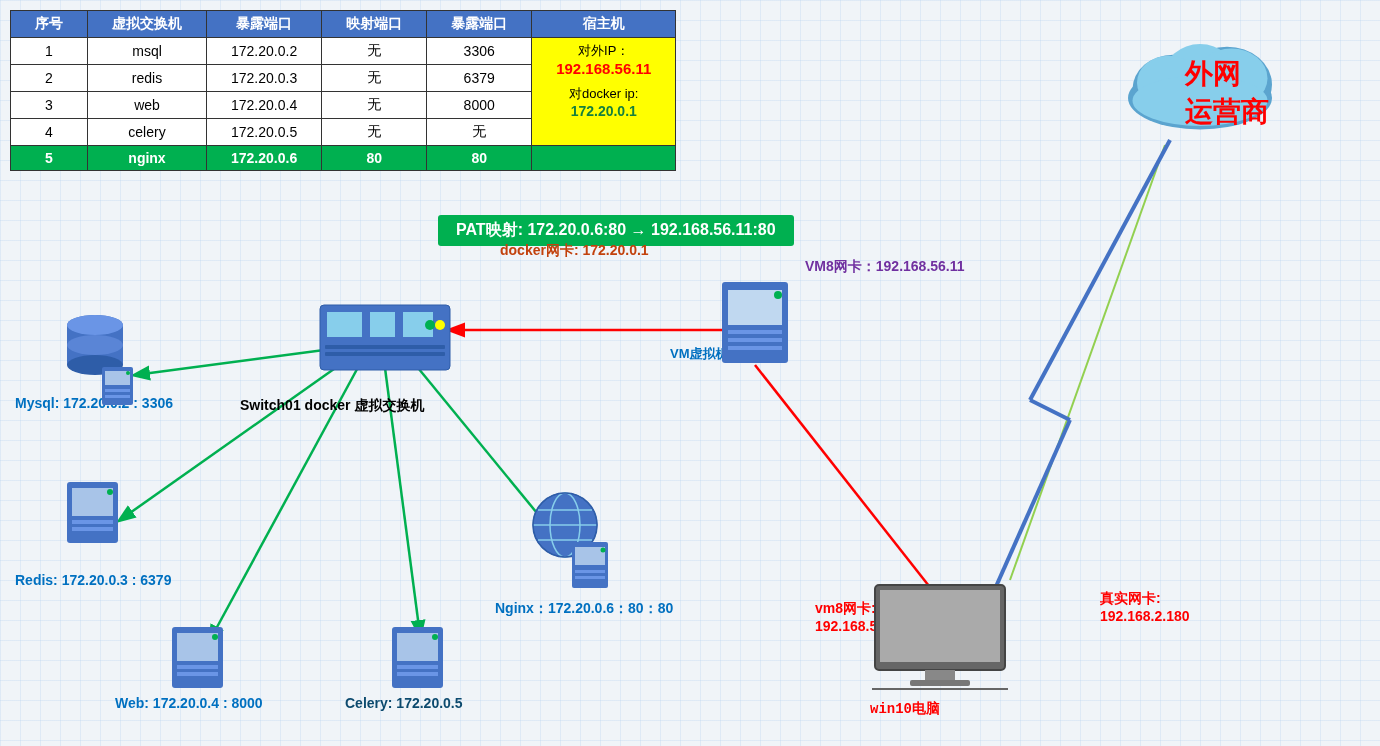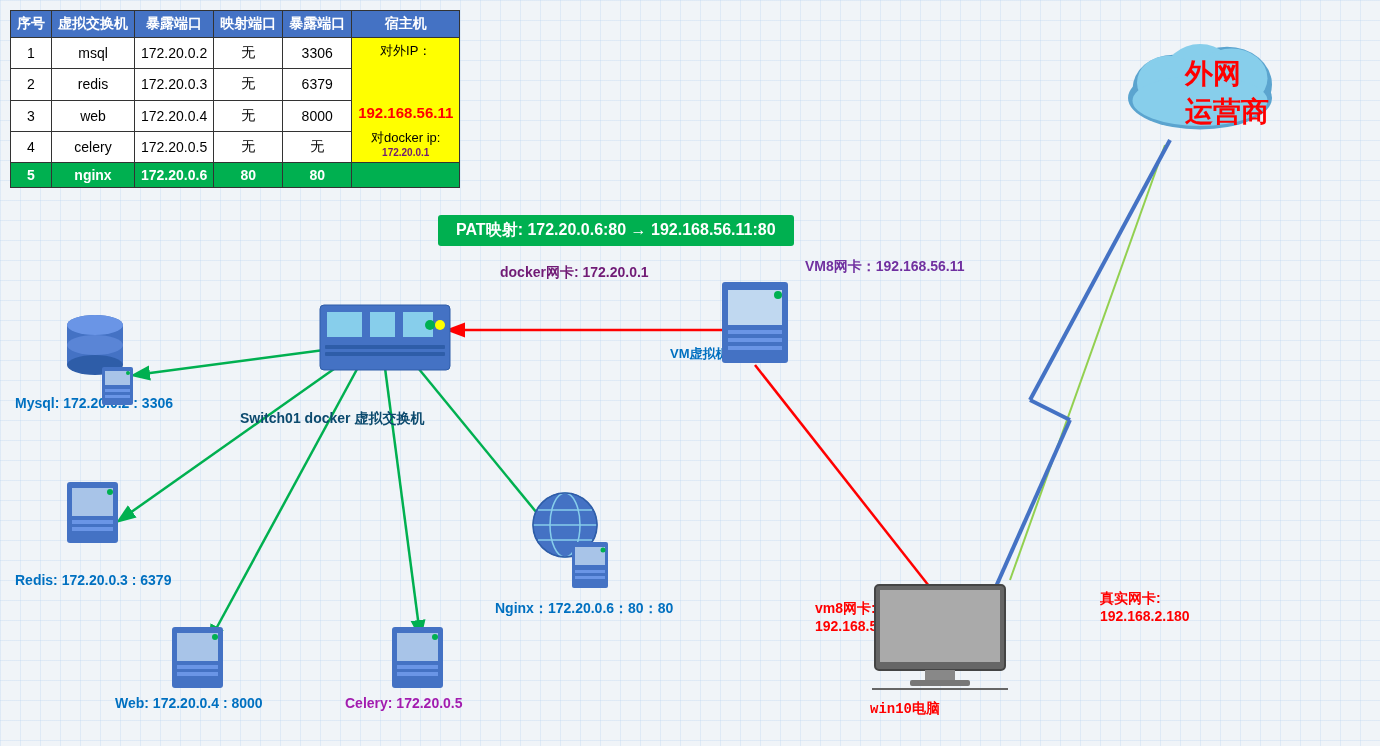--- a/index.html
+++ b/index.html
@@ -19,41 +19,41 @@
     
     .network-table {
       position: absolute;
       top: 10px;
       left: 10px;
       border-collapse: collapse;
       font-size: 14px;
     }
     .network-table th, .network-table td {
       border: 1px solid #333;
-      padding: 4px 6px;
+      padding: 4px 24px;
       text-align: center;
     }
     .network-table thead th {
       background: #4472c4;
       color: white;
       font-weight: bold;
     }
     .network-table tbody tr.row-1 td { background: white; }
     .network-table tbody tr.row-2 td { background: white; }
     .network-table tbody tr.row-3 td { background: white; }
     .network-table tbody tr.row-4 td { background: white; }
     .network-table tbody tr.row-5 td { background: #00b050; color: white; font-weight: bold; }
     .host-cell {
       background: #ffff00 !important;
       padding: 4px 8px;
       vertical-align: top;
     }
-    .host-ip-red { color: red; font-weight: bold; font-size: 15px; margin-top: 44px; }
+    .host-ip-red { color: red; font-weight: bold; font-size: 15px; }
     .host-label { color: black; font-size: 13px; }
-    .host-ip-yellow { background: #ffff00; color: #701a75; font-weight: bold; font-size: 10px; text-align: center; }
+    .host-ip-yellow { background: #ffff00; color: #15803d; font-weight: bold; font-size: 14px; text-align: center; }
     .row-5-td { background: #00b050 !important; color: white !important; font-weight: bold; }
 
     
     .pat-banner {
       position: absolute;
       top: 215px;
       left: 438px;
       background: #00b050;
       color: white;
       padding: 5px 18px;
@@ -62,41 +62,41 @@
       border-radius: 3px;
     }
 
     
     .label {
       position: absolute;
       font-size: 13px;
       font-weight: bold;
     }
     .label-docker-nic {
-      top: 264px;
+      top: 242px;
       left: 500px;
-      color: #701a75;
+      color: #c2410c;
       font-size: 14px;
     }
     .label-vm8-nic {
       top: 258px;
       left: 805px;
       color: #7030a0;
       font-size: 14px;
     }
     .label-vm-host {
       top: 345px;
       left: 670px;
       color: #0070c0;
       font-size: 13px;
     }
     .label-switch {
-      top: 410px;
+      top: 397px;
       left: 240px;
-      color: #0c4a6e;
+      color: #000000;
       font-size: 14px;
     }
     .label-mysql {
       top: 395px;
       left: 15px;
       color: red;
       font-size: 14px;
     }
     .label-mysql span { color: #0070c0; }
     .label-redis {
@@ -110,21 +110,21 @@
       top: 695px;
       left: 115px;
       color: red;
       font-size: 14px;
       text-align: right;
     }
     .label-web span { color: #0070c0; }
     .label-celery {
       top: 695px;
       left: 345px;
-      color: #a21caf;
+      color: #0c4a6e;
       font-size: 14px;
     }
     .label-nginx {
       top: 600px;
       left: 495px;
       color: #0070c0;
       font-size: 14px;
     }
     .label-vm8-card {
       top: 600px;

